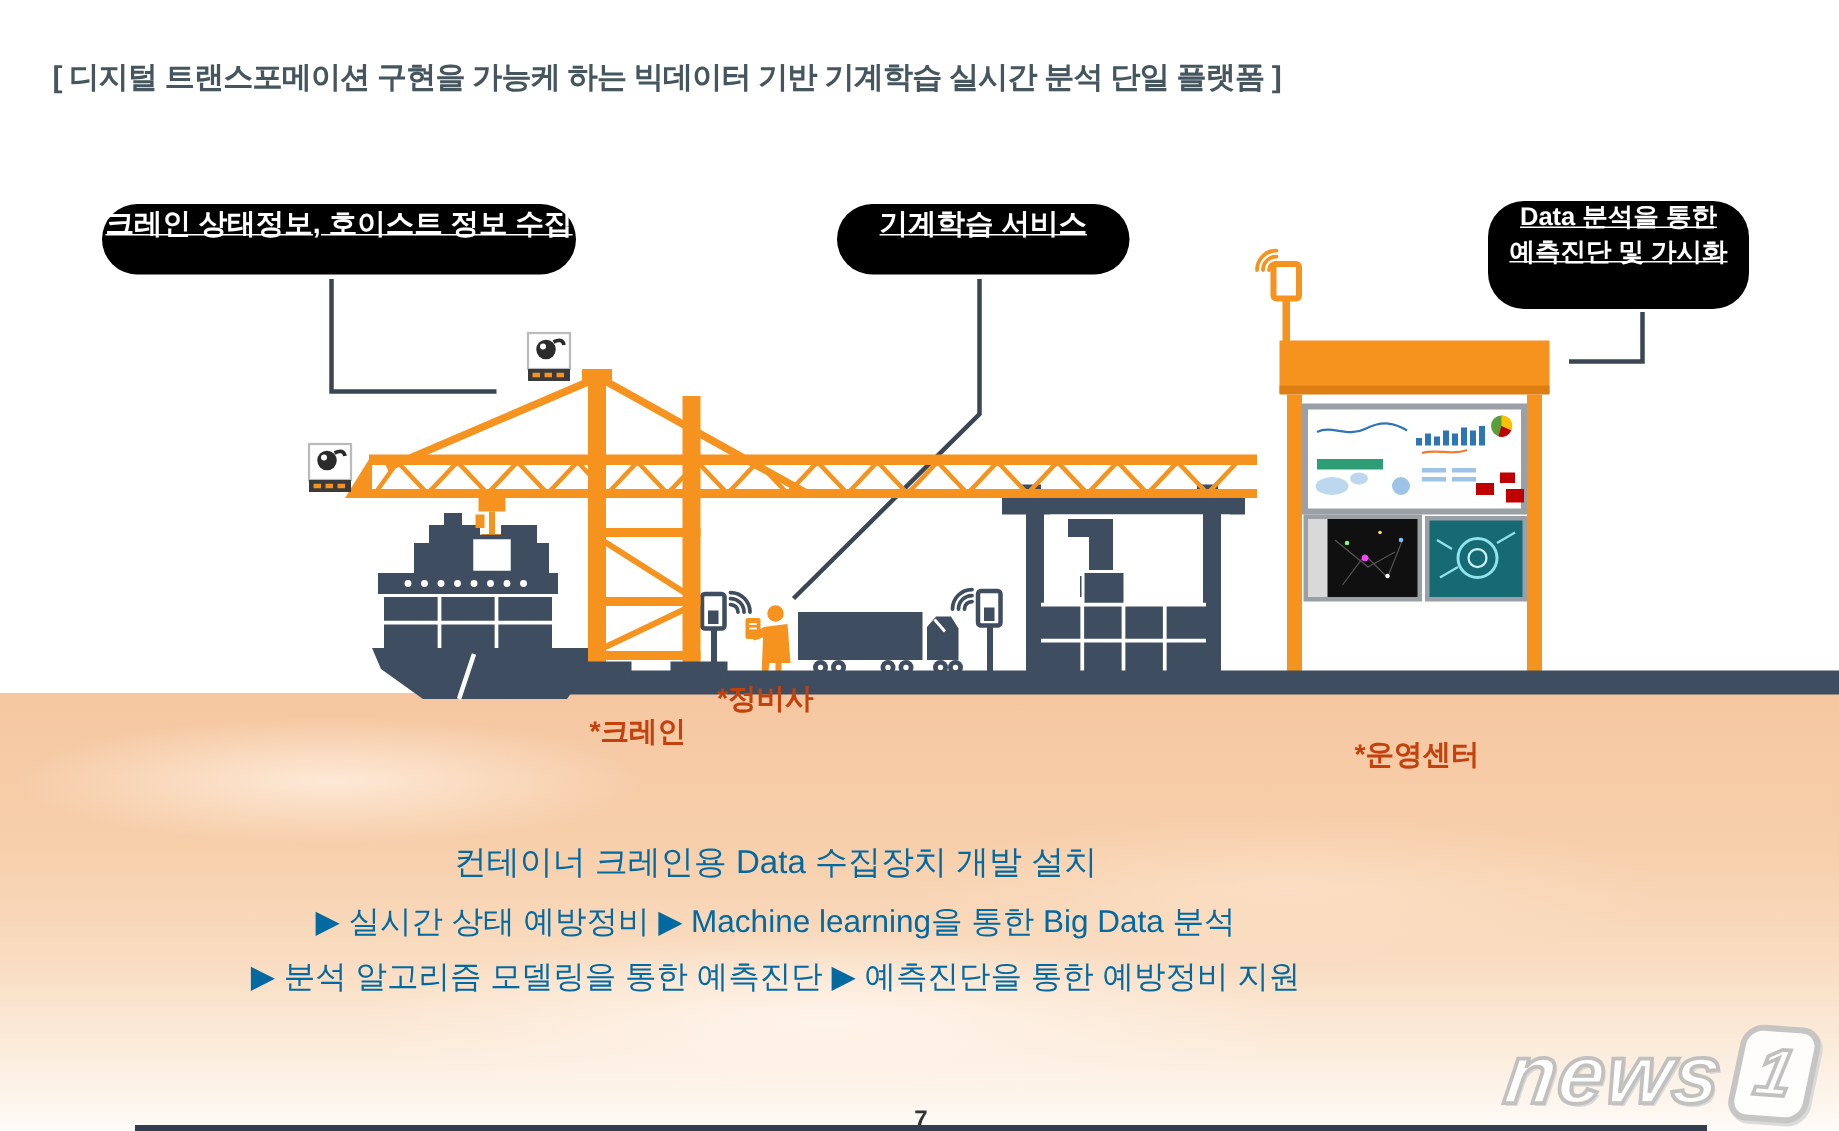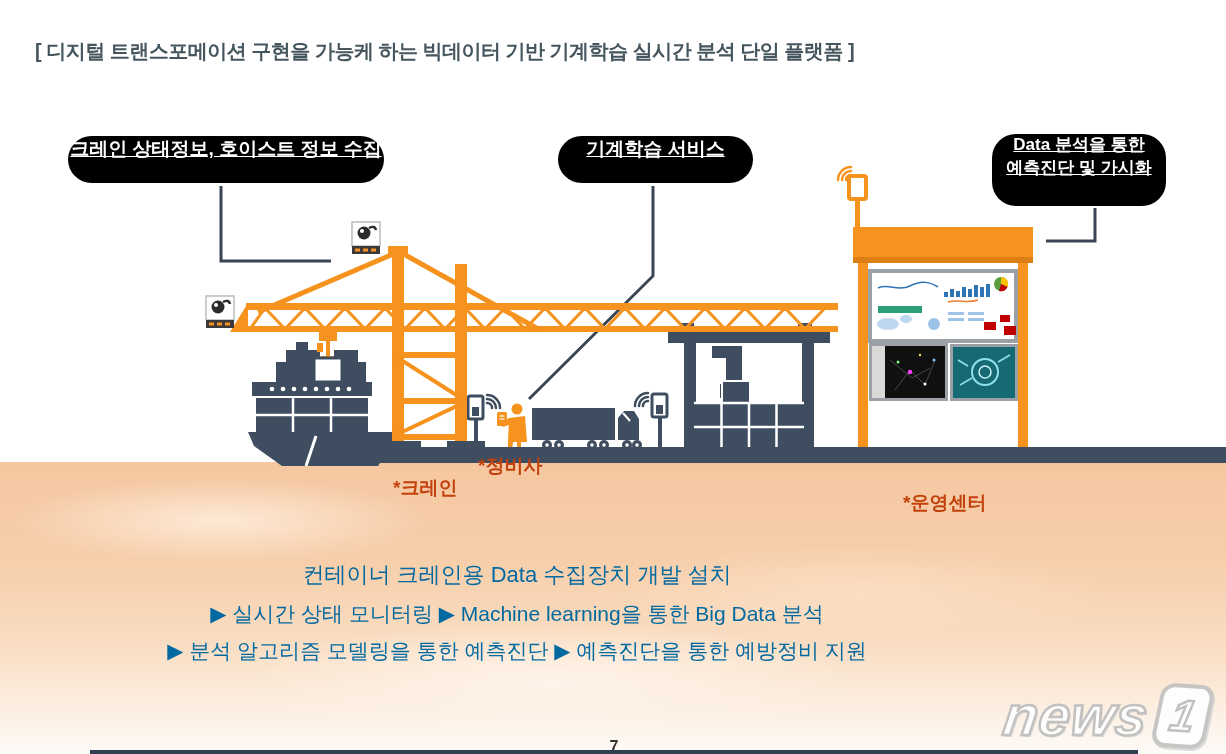--- a/index.html
+++ b/index.html
@@ -290,21 +290,21 @@
       <rect x="11" y="26.5" width="5" height="3" fill="#F6921E"></rect>
       <rect x="19" y="26.5" width="5" height="3" fill="#F6921E"></rect>
     </g>
   </svg>
 
   <div class="scene-label lbl-crane">*크레인</div>
   <div class="scene-label lbl-mechanic">*정비사</div>
   <div class="scene-label lbl-ops">*운영센터</div>
 
   <div class="desc d1">컨테이너 크레인용 Data 수집장치 개발 설치</div>
-  <div class="desc d2">▶ 실시간 상태 모니터링  ▶ Machine learning을 통한 Big Data 분석</div>
+  <div class="desc d2">▶ 실시간 상태 예방정비  ▶ Machine learning을 통한 Big Data 분석</div>
   <div class="desc d3">▶ 분석 알고리즘 모델링을 통한 예측진단 ▶ 예측진단을 통한 예방정비 지원</div>
 
   <div class="watermark">
     <span class="news">news</span>
     <span class="one-box">
       <span class="one">1</span>
     </span>
   </div>
 
   <div class="page-num">7</div>

